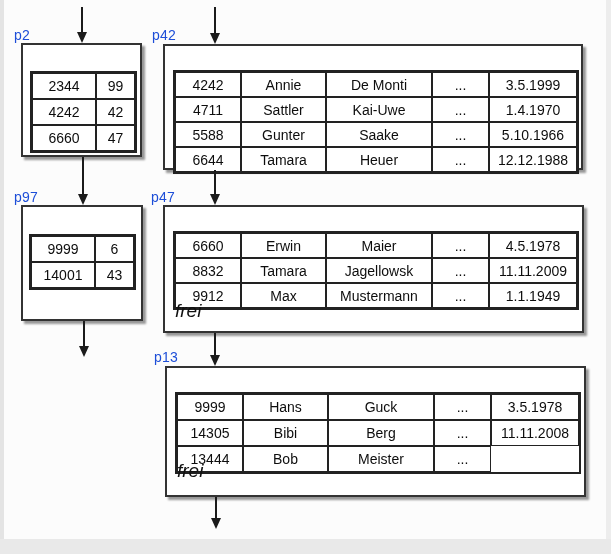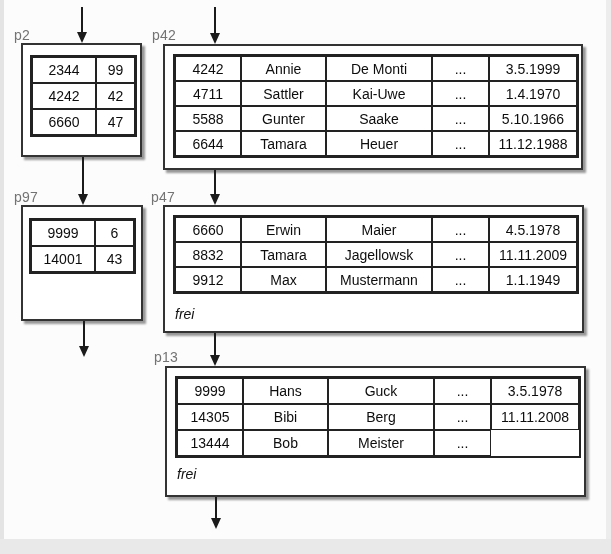--- a/index.html
+++ b/index.html
@@ -7,44 +7,44 @@
   .canvas{
     position:relative; width:611px; height:554px;
     background:#fcfcfc; overflow:hidden;
     color:#111;
   }
   .edge-left{position:absolute;left:0;top:0;width:4px;height:554px;background:#e4e4e4;}
   .edge-right{position:absolute;right:0;top:0;width:5px;height:554px;background:#ededed;}
   .edge-bottom{position:absolute;left:0;top:539px;width:611px;height:15px;background:#e9e9e9;}
 
   .plabel{
-    position:absolute; font-size:14px; line-height:16px; color:#737373;
+    position:absolute; font-size:14px; line-height:16px; color:#1d4ed8;
     letter-spacing:0.2px;
   }
   .pbox{
     position:absolute; background:#ffffff;
     border:2px solid #333;
     box-shadow:3px 3px 2px rgba(0,0,0,0.40);
     box-sizing:border-box;
   }
   .dtable{
     position:absolute; display:grid;
-    border:2px solid #222; background:#fff;
+    border:2px solid #222; background:#fff;margin-top:16px;
   }
   .cols2{grid-template-columns:64px 39px; grid-auto-rows:26px;}
   .cols5{grid-template-columns:66px 85px 106px 57px 88px; grid-auto-rows:25px;}
   .rows26{grid-auto-rows:26px;}
   .tcell{
     border:1px solid #222;
     display:flex; align-items:center; justify-content:center;
     font-size:14px; color:#0d0d0d;
     box-sizing:border-box; overflow:hidden; white-space:nowrap;
   }
   .free-label{
-    position:absolute; left:10px; font-style:italic; font-size:14px; color:#111;
+    position:absolute; left:10px; font-style:italic; font-size:19px; color:#111;
   }
   .arrow{position:absolute; width:10px;}
   .aline{position:absolute; left:4px; top:0; bottom:8px; width:2px; background:#1b1b1b;}
   .ahead{
     position:absolute; left:0; bottom:0; width:0; height:0;
     border-left:5px solid transparent; border-right:5px solid transparent;
     border-top:11px solid #1b1b1b;
   }
 </style>
 </head>
@@ -92,21 +92,21 @@
       <div class="tcell">1.4.1970</div>
       <div class="tcell">5588</div>
       <div class="tcell">Gunter</div>
       <div class="tcell">Saake</div>
       <div class="tcell">...</div>
       <div class="tcell">5.10.1966</div>
       <div class="tcell">6644</div>
       <div class="tcell">Tamara</div>
       <div class="tcell">Heuer</div>
       <div class="tcell">...</div>
-      <div class="tcell">11.12.1988</div>
+      <div class="tcell">12.12.1988</div>
     </div>
   </div>
 
   <div class="arrow" style="left:78px;top:157px;height:48px">
     <span class="aline"></span>
     <span class="ahead"></span>
   </div>
 
   <div class="arrow" style="left:210px;top:170px;height:35px">
     <span class="aline"></span>

